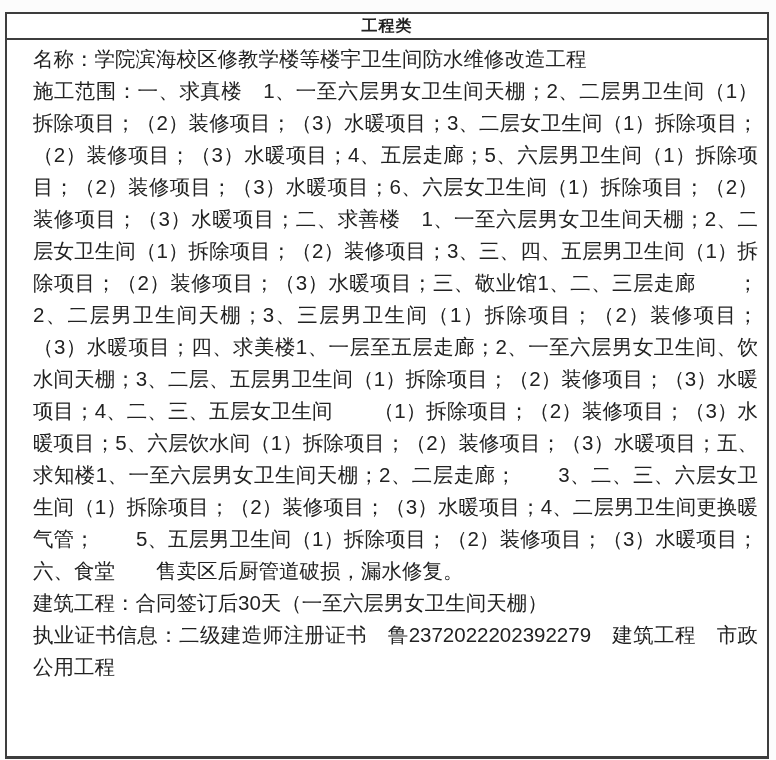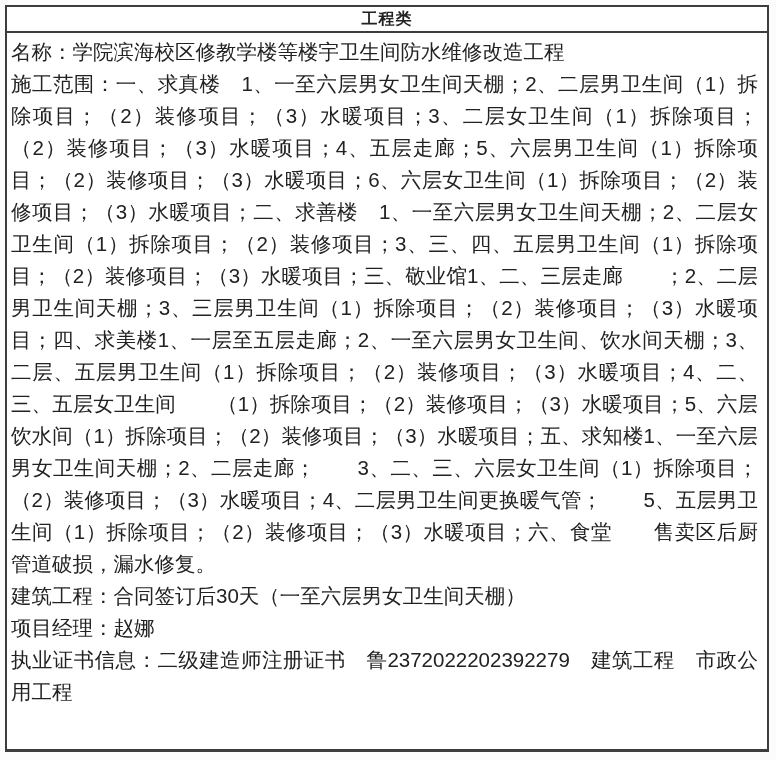--- a/index.html
+++ b/index.html
@@ -11,21 +11,21 @@
   .page {
     position: relative;
     width: 776px;
     height: 760px;
     background: #fcfcfc;
     overflow: hidden;
   }
   .doc-table {
     position: absolute;
     left: 5px;
-    top: 5px;
+    top: 12px;
     width: 764px;
     height: 747px;
     box-sizing: border-box;
     border: 2px solid #3d3d3d;
     border-bottom-width: 3px;
     background: #ffffff;
   }
   .table-header {
     box-sizing: border-box;
     height: 26px;
@@ -33,21 +33,21 @@
     display: flex;
     align-items: center;
     justify-content: center;
     font-size: 16px;
     font-weight: 600;
     color: #222222;
     letter-spacing: 1px;
   }
   .table-body {
     box-sizing: border-box;
-    padding: 3px 9px 0 4px;
+    padding: 3px 9px 0 26px;
     font-size: 20.5px;
     line-height: 32px;
     color: #222222;
     text-align: justify;
   }
   .row {
     margin: 0;
     word-break: break-all;
     overflow-wrap: anywhere;
   }
@@ -67,20 +67,19 @@
     </div>
 
     <div class="table-body">
 
       <p class="row"><span class="label">名称：</span><span class="value">学院滨海校区修教学楼等楼宇卫生间防水维修改造工程</span></p>
 
       <p class="row"><span class="label">施工范围：</span><span class="value">一、求真楼　1、一至六层男女卫生间天棚；2、二层男卫生间（1）拆除项目；（2）装修项目；（3）水暖项目；3、二层女卫生间（1）拆除项目；（2）装修项目；（3）水暖项目；4、五层走廊；5、六层男卫生间（1）拆除项目；（2）装修项目；（3）水暖项目；6、六层女卫生间（1）拆除项目；（2）装修项目；（3）水暖项目；二、求善楼　1、一至六层男女卫生间天棚；2、二层女卫生间（1）拆除项目；（2）装修项目；3、三、四、五层男卫生间（1）拆除项目；（2）装修项目；（3）水暖项目；三、敬业馆1、二、三层走廊　　；2、二层男卫生间天棚；3、三层男卫生间（1）拆除项目；（2）装修项目；（3）水暖项目；四、求美楼1、一层至五层走廊；2、一至六层男女卫生间、饮水间天棚；3、二层、五层男卫生间（1）拆除项目；（2）装修项目；（3）水暖项目；4、二、三、五层女卫生间　　（1）拆除项目；（2）装修项目；（3）水暖项目；5、六层饮水间（1）拆除项目；（2）装修项目；（3）水暖项目；五、求知楼1、一至六层男女卫生间天棚；2、二层走廊；　　3、二、三、六层女卫生间（1）拆除项目；（2）装修项目；（3）水暖项目；4、二层男卫生间更换暖气管；　　5、五层男卫生间（1）拆除项目；（2）装修项目；（3）水暖项目；六、食堂　　售卖区后厨管道破损，漏水修复。</span></p>
 
       <p class="row"><span class="label">建筑工程：</span><span class="value">合同签订后30天（一至六层男女卫生间天棚）</span></p>
 
-      <p class="row"><span class="label">项目经理：</span><span class="value">赵娜</span></p>
 
       <p class="row"><span class="label">执业证书信息：</span><span class="value">二级建造师注册证书　鲁2372022202392279　建筑工程　市政公用工程</span></p>
 
     </div>
 
   </div>
 </div>
 
 </body></html>

